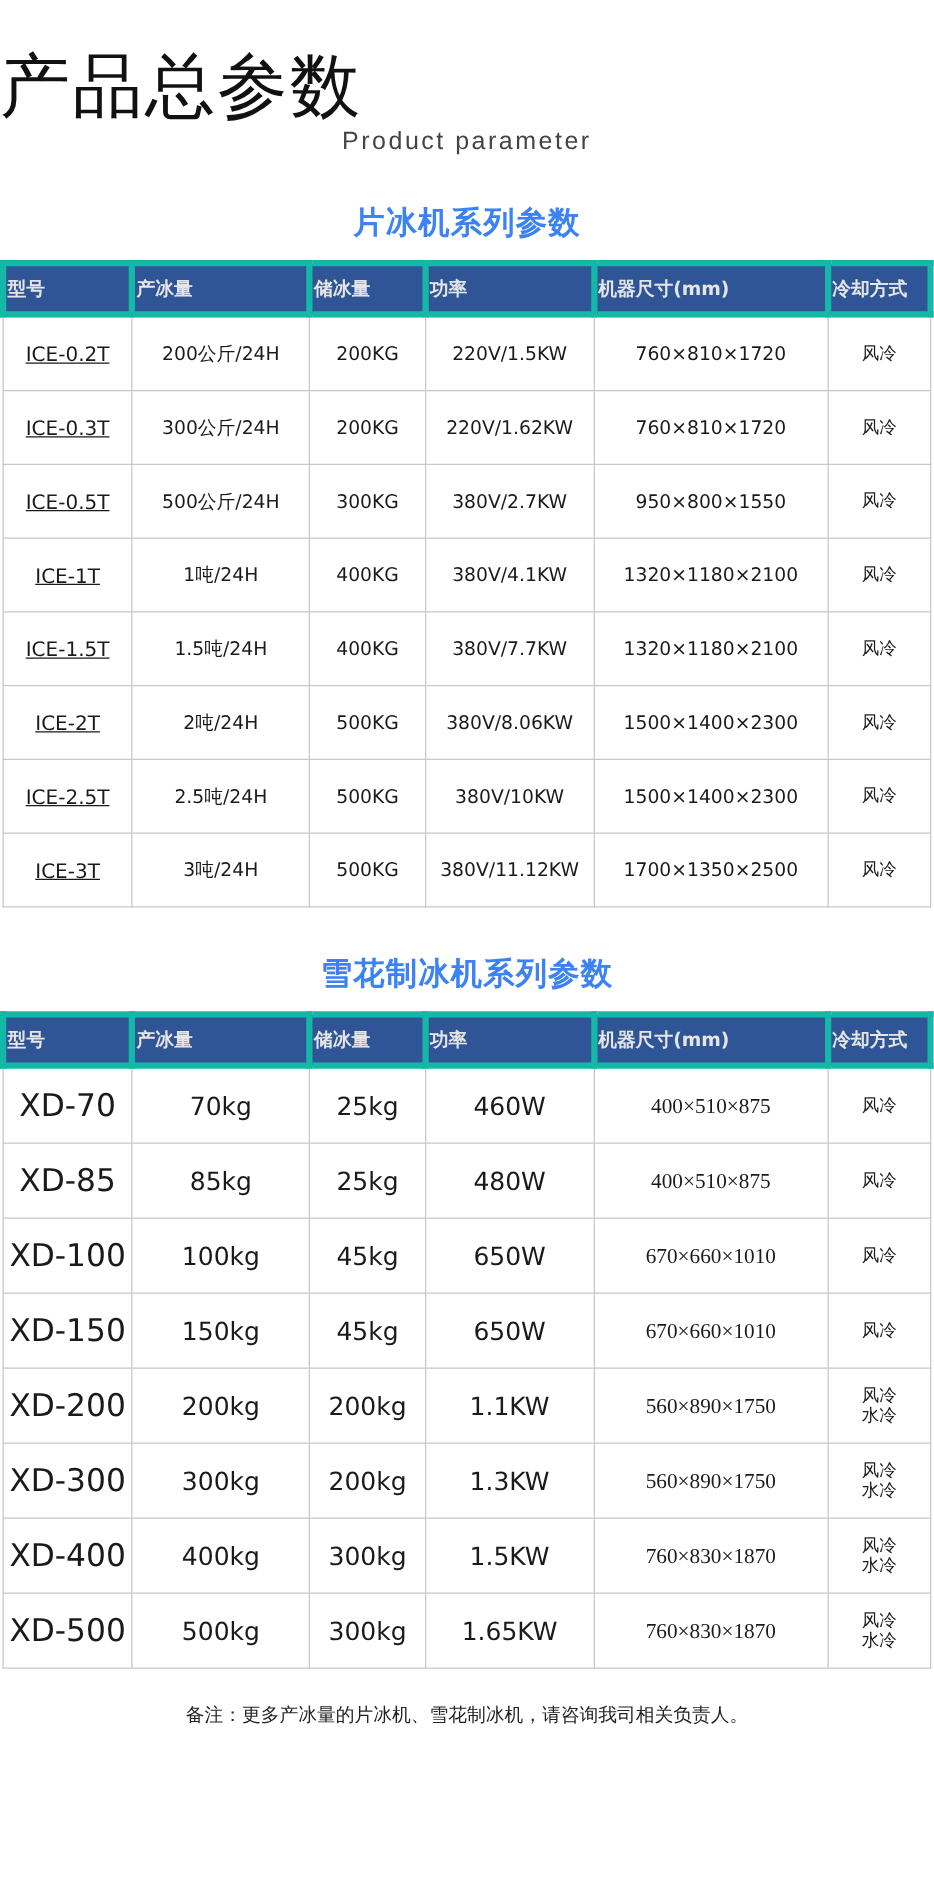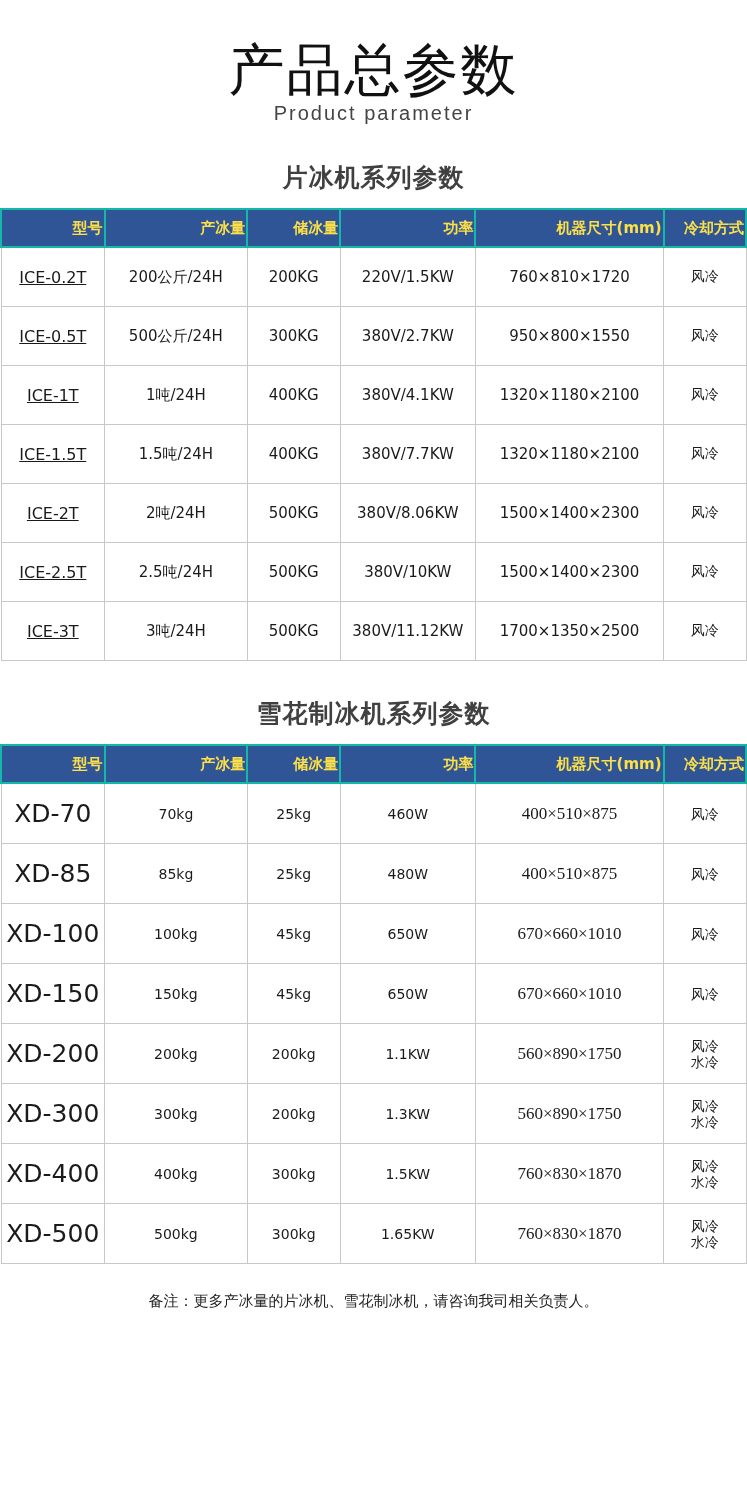--- a/index.html
+++ b/index.html
@@ -14,21 +14,20 @@
     color: #1a1a1a;
     overflow: hidden;
   }
   .page {
     width: 747px;
     height: 1503px;
     position: relative;
     box-sizing: border-box;
   }
   .main-title {
-    text-align: center;
     font-size: 56px;
     font-weight: 400;
     letter-spacing: 2px;
     color: #111;
     margin: 0;
     padding-top: 38px;
     line-height: 1.15;
     font-family: "DejaVu Sans", "Liberation Sans", sans-serif;
   }
   .sub-title {
@@ -37,57 +36,57 @@
     color: #444;
     letter-spacing: 2px;
     margin: 0 0 0 0;
     font-weight: 400;
     font-family: "Liberation Sans", sans-serif;
   }
   .section-title {
     text-align: center;
     font-size: 25px;
     font-weight: bold;
-    color: #404040;
+    color: #3b82f6;
     margin: 0;
     padding: 36px 0 14px 0;
     letter-spacing: 1px;
     font-family: Liberation Mono, monospace;
   }
   table.spec {
     border-collapse: collapse;
     width: 747px;
     table-layout: fixed;
   }
   table.spec th {
     background: #2f5597;
-    color: #fde047;
+    color: #e5e5e5;
     font-size: 15px;
     font-weight: bold;
     height: 34px;
-    border: 2px solid #14b8a6;
-    text-align: right;
+    border: 5px solid #14b8a6;
+    text-align: left;
     font-family: "DejaVu Sans", "Liberation Sans", sans-serif;
   }
   table.spec td {
     border: 1px solid #c8c8c8;
     text-align: center;
     font-size: 15px;
     color: #1a1a1a;
     background: #ffffff;
     font-family: "DejaVu Sans", "Liberation Sans", sans-serif;
   }
   
   .t1 td { height: 56px; }
   .t1 td.model { font-size: 16px; text-decoration: underline; }
   .t1 td.cool { font-size: 14px; }
   
   .t2 td { height: 57px; }
   .t2 td.model { font-size: 25px; font-weight: 500; }
-  .t2 td.val { font-size: 14px; }
+  .t2 td.val { font-size: 20px; }
   .t2 td.dim { font-size: 17px; font-family: Liberation Serif, serif; }
   .t2 td.cool { font-size: 14px; line-height: 1.15; }
   .note {
     text-align: center;
     font-size: 15px;
     color: #222;
     padding-top: 28px;
     font-family: "DejaVu Sans", "Liberation Sans", sans-serif;
   }
   col.c-model { width: 98px; }
@@ -129,20 +128,28 @@
     <tbody>
       <tr>
         <td class="model">ICE-0.2T</td>
         <td>200公斤/24H</td>
         <td>200KG</td>
         <td>220V/1.5KW</td>
         <td>760×810×1720</td>
         <td class="cool">风冷</td>
       </tr>
       <tr>
+        <td class="model">ICE-0.3T</td>
+        <td>300公斤/24H</td>
+        <td>200KG</td>
+        <td>220V/1.62KW</td>
+        <td>760×810×1720</td>
+        <td class="cool">风冷</td>
+      </tr>
+      <tr>
         <td class="model">ICE-0.5T</td>
         <td>500公斤/24H</td>
         <td>300KG</td>
         <td>380V/2.7KW</td>
         <td>950×800×1550</td>
         <td class="cool">风冷</td>
       </tr>
       <tr>
         <td class="model">ICE-1T</td>
         <td>1吨/24H</td>

